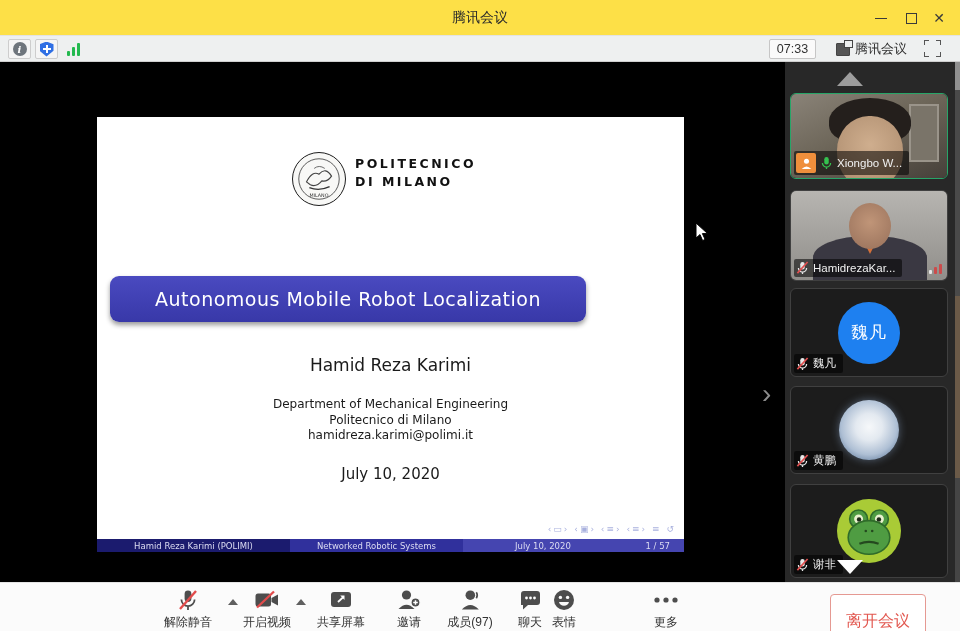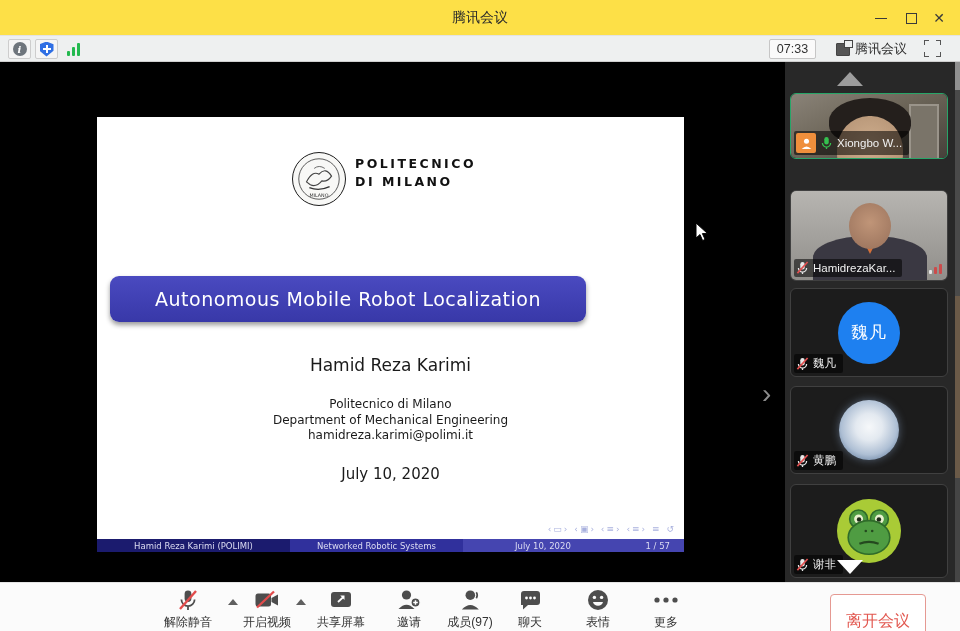--- a/index.html
+++ b/index.html
@@ -61,21 +61,21 @@
   .bf-mid { width:173px; background:#30309c; }
   .bf-right { width:221px; background:#4545b0; position:relative; }
   .bf-date { position:absolute; left:52px; } .bf-page { position:absolute; right:14px; }
 
   
   .sidebar { position:absolute; left:785px; top:62px; width:175px; height:520px; background:#282828; }
   .sb-scroll { position:absolute; right:0; top:0; width:5px; height:520px; background:linear-gradient(#909090 0 28px, #4a4a4a 28px 45%, #6b5a48 45% 80%, #454545 80%); }
   .arrow-up { position:absolute; left:52px; top:10px; width:0; height:0; border-left:13px solid transparent; border-right:13px solid transparent; border-bottom:14px solid #9d9d9d; cursor:pointer; }
   .arrow-down { position:absolute; left:52px; top:498px; width:0; height:0; border-left:13px solid transparent; border-right:13px solid transparent; border-top:14px solid #ffffff; cursor:pointer; z-index:5; }
   .tile { position:absolute; left:5px; width:158px; background:#1c1c1c; border:1px solid #404040; border-radius:6px; overflow:hidden; }
-  .tile-1 { top:31px; height:66px; border:1.6px solid #27a568;padding-left:20px; }
+  .tile-1 { top:31px; height:86px; border:1.6px solid #27a568;padding-left:20px; }
   .tile-2 { top:128px; height:91px; }
   .tile-3 { top:226px; height:89px; }
   .tile-4 { top:324px; height:88px; }
   .tile-5 { top:422px; height:94px; }
   .chip { position:absolute; left:3px; bottom:3px; display:inline-flex; align-items:center; gap:4px; background:rgba(0,0,0,.55); padding:2px 7px 2px 2px; border-radius:2px; max-width:150px; }
   .chip .nm { color:#f0f0f0; font-size:11.5px; white-space:nowrap; }
   .host-badge { width:20px; height:20px; background:#ef8f3c; border-radius:2px; display:flex; align-items:center; justify-content:center; flex:none; }
   .net-bad { position:absolute; right:5px; bottom:6px; display:flex; align-items:flex-end; gap:2px; }
   .net-bad i { display:block; width:3px; border-radius:1px; }
   .net-bad .n1{height:4px;background:#e6e6e6;} .net-bad .n2{height:7px;background:#cc4b4b;} .net-bad .n3{height:10px;background:#cc4b4b;}
@@ -159,22 +159,22 @@
       </div>
       <div class="polimi-name">
         <div>POLITECNICO</div>
         <div>DI MILANO</div>
       </div>
       <div class="banner">
         <span>Autonomous Mobile Robot Localization</span>
       </div>
       <div class="author">Hamid Reza Karimi</div>
       <div class="aff">
+        <div>Department of Mechanical Engineering</div>
         <div>Politecnico di Milano</div>
-        <div>Department of Mechanical Engineering</div>
         <div class="email">hamidreza.karimi@polimi.it</div>
       </div>
       <div class="slide-date">July 10, 2020</div>
       <div class="navsyms">‹▭› ‹▣› ‹≡› ‹≡›  ≡  ↺</div>
       <div class="beamer-footer">
         <div class="bf-seg bf-left">Hamid Reza Karimi  (POLIMI)</div>
         <div class="bf-seg bf-mid">Networked Robotic Systems</div>
         <div class="bf-seg bf-right">
           <span class="bf-date">July 10, 2020</span>
           <span class="bf-page">1 / 57</span>
@@ -362,21 +362,21 @@
         <svg width="23" height="21" viewBox="0 0 23 21">
           <path d="M2 4 a3 3 0 0 1 3-3 h13 a3 3 0 0 1 3 3 v8 a3 3 0 0 1 -3 3 h-9 l-5 4.5 v-4.5 h-2 z" fill="#4d4d4d"></path>
           <circle cx="7.5" cy="8" r="1.4" fill="#fff"></circle>
             <circle cx="11.5" cy="8" r="1.4" fill="#fff"></circle>
             <circle cx="15.5" cy="8" r="1.4" fill="#fff"></circle>
         </svg>
       </div>
       <div class="cl">聊天</div>
     </div>
 
-    <div class="ctrl" style="left:598px">
+    <div class="ctrl" style="left:564px">
       <div class="ci">
         <svg width="22" height="22" viewBox="0 0 22 22">
           <circle cx="11" cy="11" r="10" fill="#4d4d4d"></circle>
           <circle cx="7.4" cy="8.4" r="1.7" fill="#fbfbfb"></circle>
             <circle cx="14.6" cy="8.4" r="1.7" fill="#fbfbfb"></circle>
           <path d="M6 13 a5.2 5.2 0 0 0 10 0 z" fill="#fbfbfb"></path>
         </svg>
       </div>
       <div class="cl">表情</div>
     </div>

